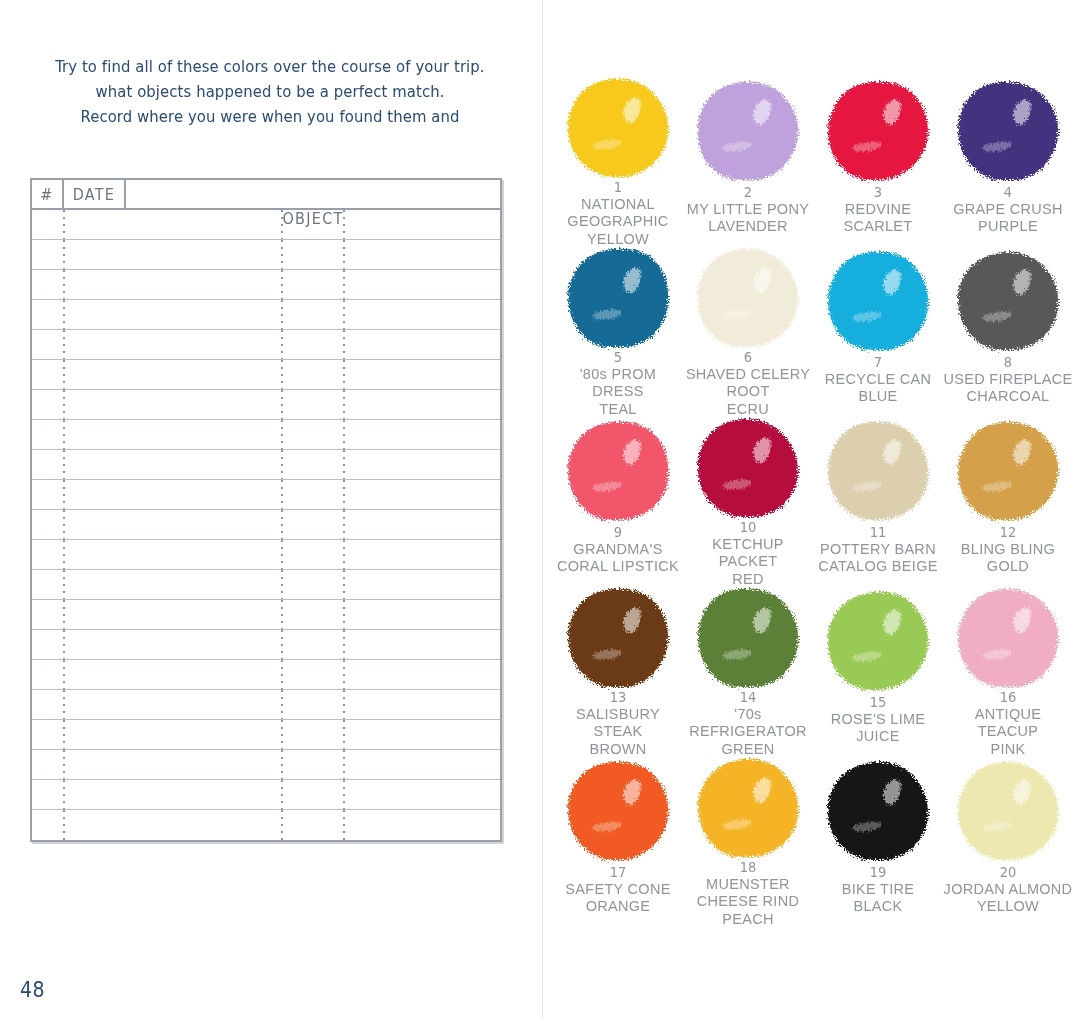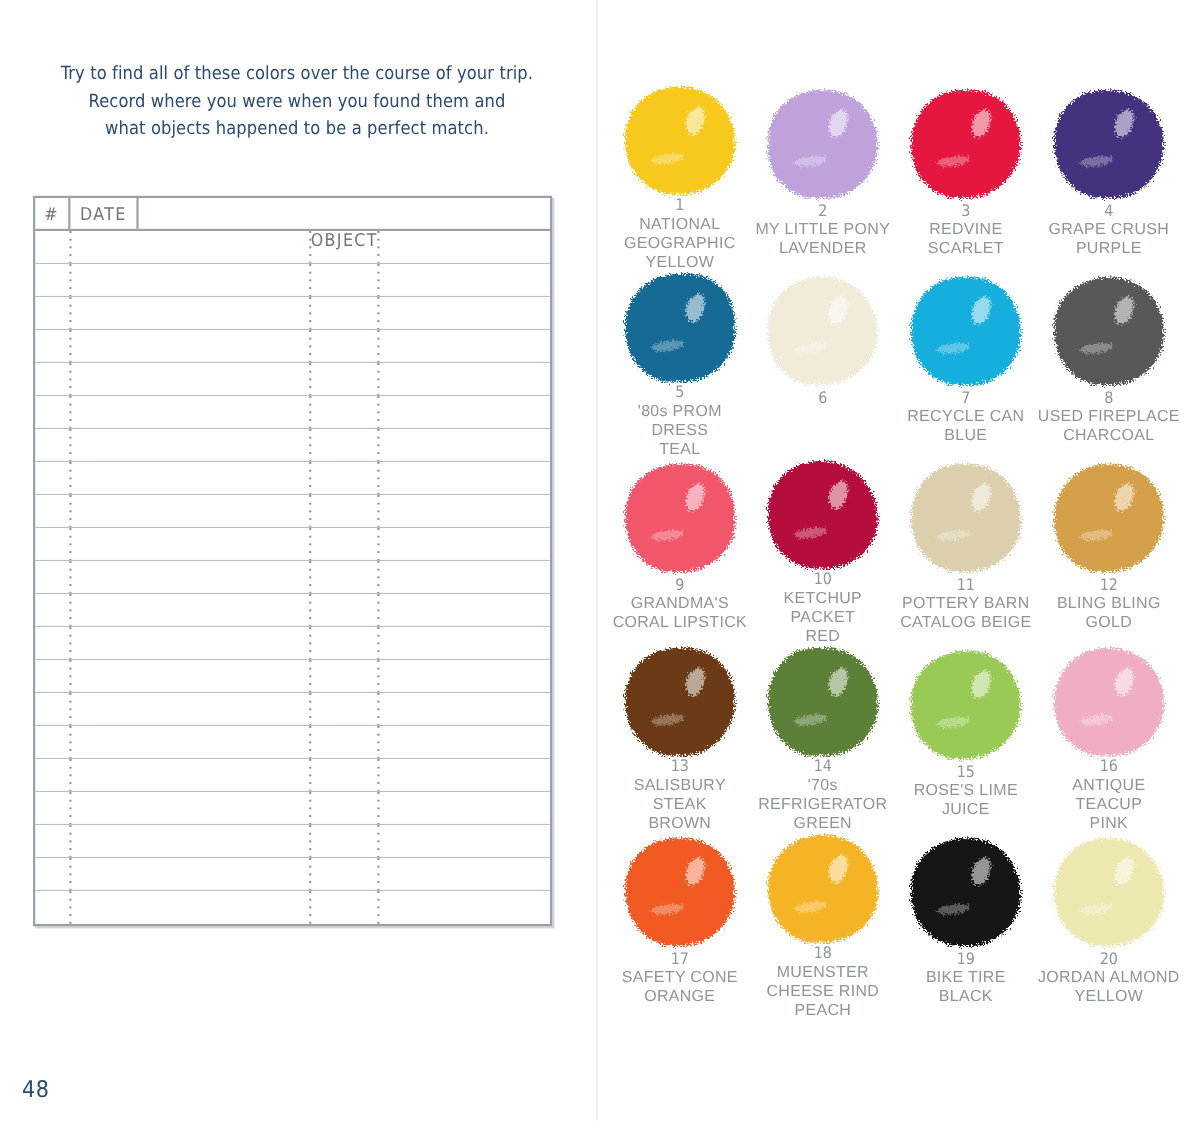--- a/index.html
+++ b/index.html
@@ -203,22 +203,22 @@
     <feDisplacementMap in="SourceGraphic" in2="noise" scale="9" xChannelSelector="R" yChannelSelector="G"></feDisplacementMap>
   </filter>
 </svg>
 
 <div class="spread-divider"></div>
 
 <div class="left-page">
 
   <div class="intro">
     <div>Try to find all of these colors over the course of your trip.</div>
+    <div>what objects happened to be a perfect match.</div>
     <div>Record where you were when you found them and</div>
-    <div>what objects happened to be a perfect match.</div>
   </div>
 
   <div class="log-table">
     <div class="log-head">
       <div class="hcell col-num">#</div>
       <div class="hcell col-date">DATE</div>
       <div class="hcell col-object">OBJECT</div>
     </div>
     <div class="log-body">
         <div class="log-row">
@@ -411,20 +411,22 @@
 TEAL</div>
       </div>
       <div class="swatch-cell">
         <div class="blob-wrap">
           <div class="blob" style="background: rgb(241, 236, 217); border-radius: 51% 53% 56% 47% / 51% 57% 52% 51%;">
             <span class="hl"></span>
             <span class="hl2"></span>
           </div>
         </div>
         <div class="swatch-index">6</div>
+        <div class="swatch-name">SHAVED CELERY ROOT
+ECRU</div>
       </div>
       <div class="swatch-cell">
         <div class="blob-wrap">
           <div class="blob" style="background: rgb(24, 174, 220); border-radius: 48% 48% 50% 47% / 55% 55% 51% 53%;">
             <span class="hl"></span>
             <span class="hl2"></span>
           </div>
         </div>
         <div class="swatch-index">7</div>
         <div class="swatch-name">RECYCLE CAN

